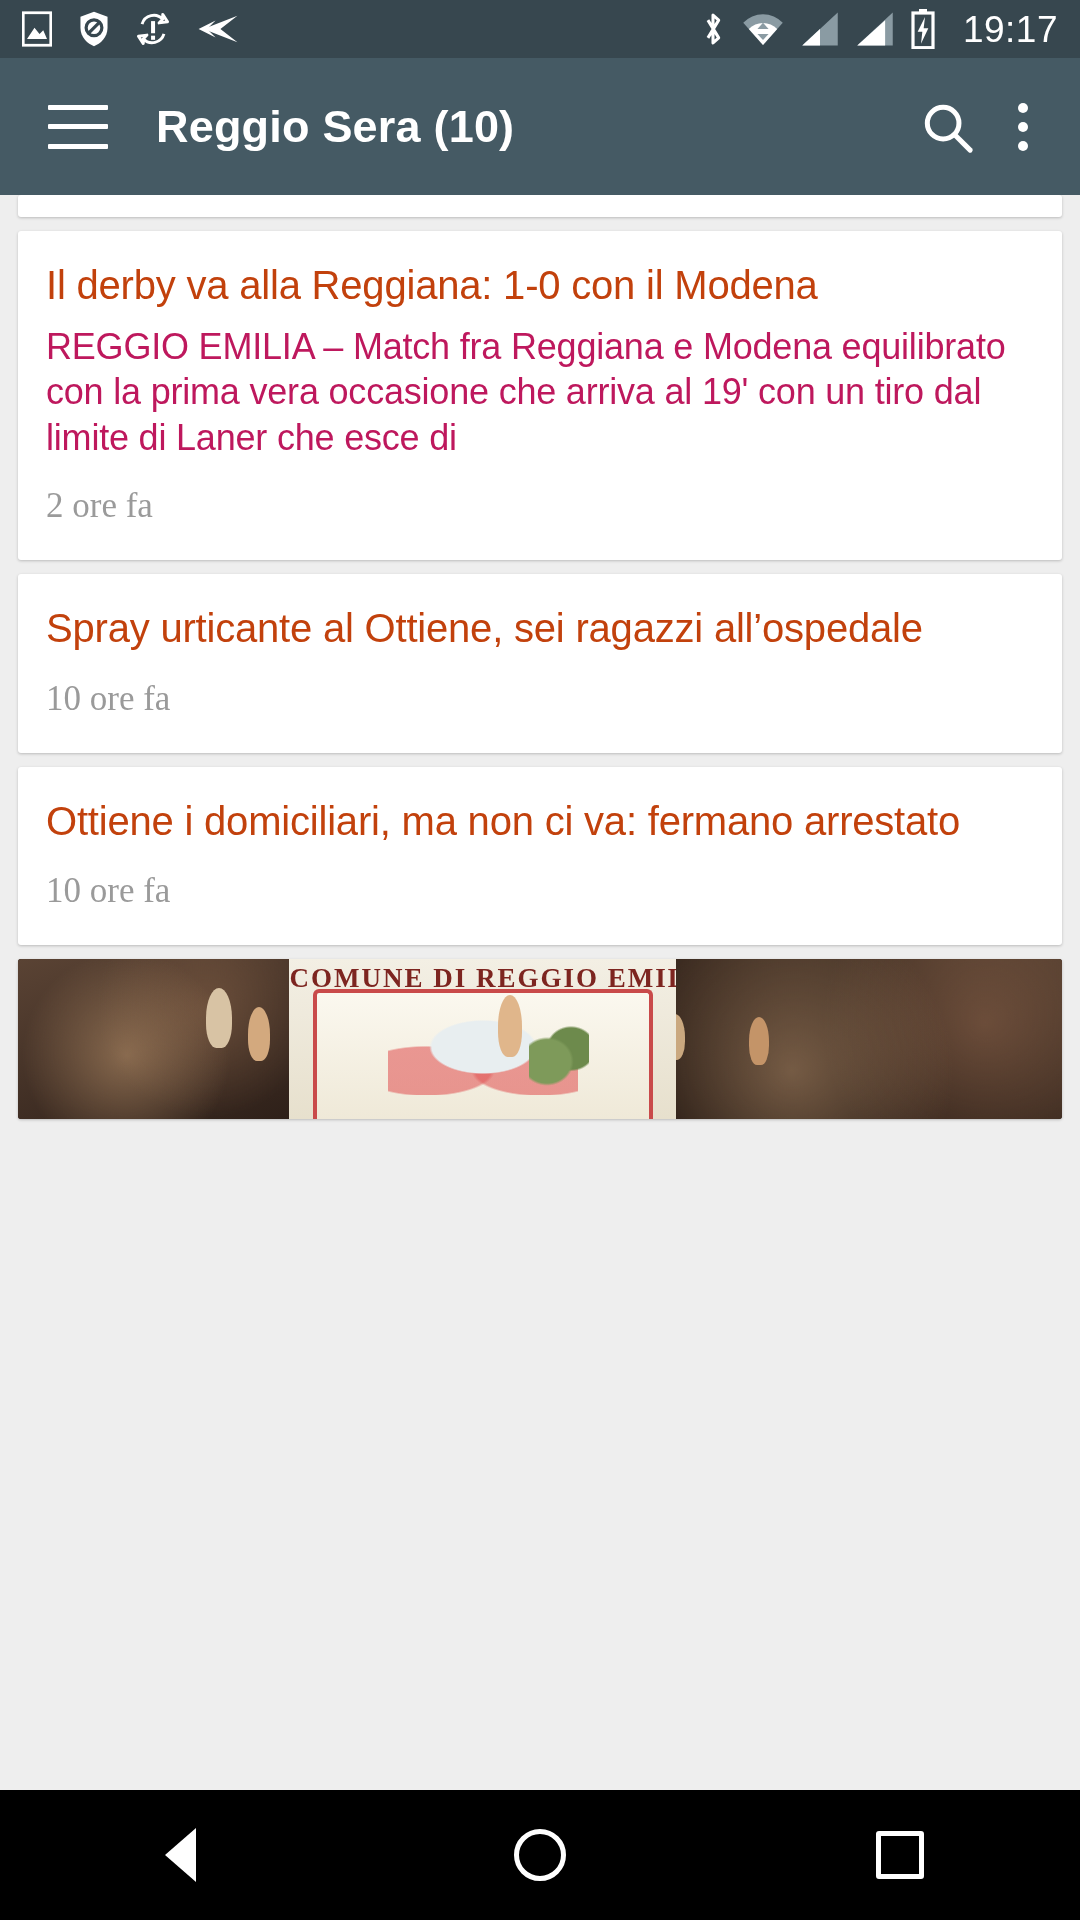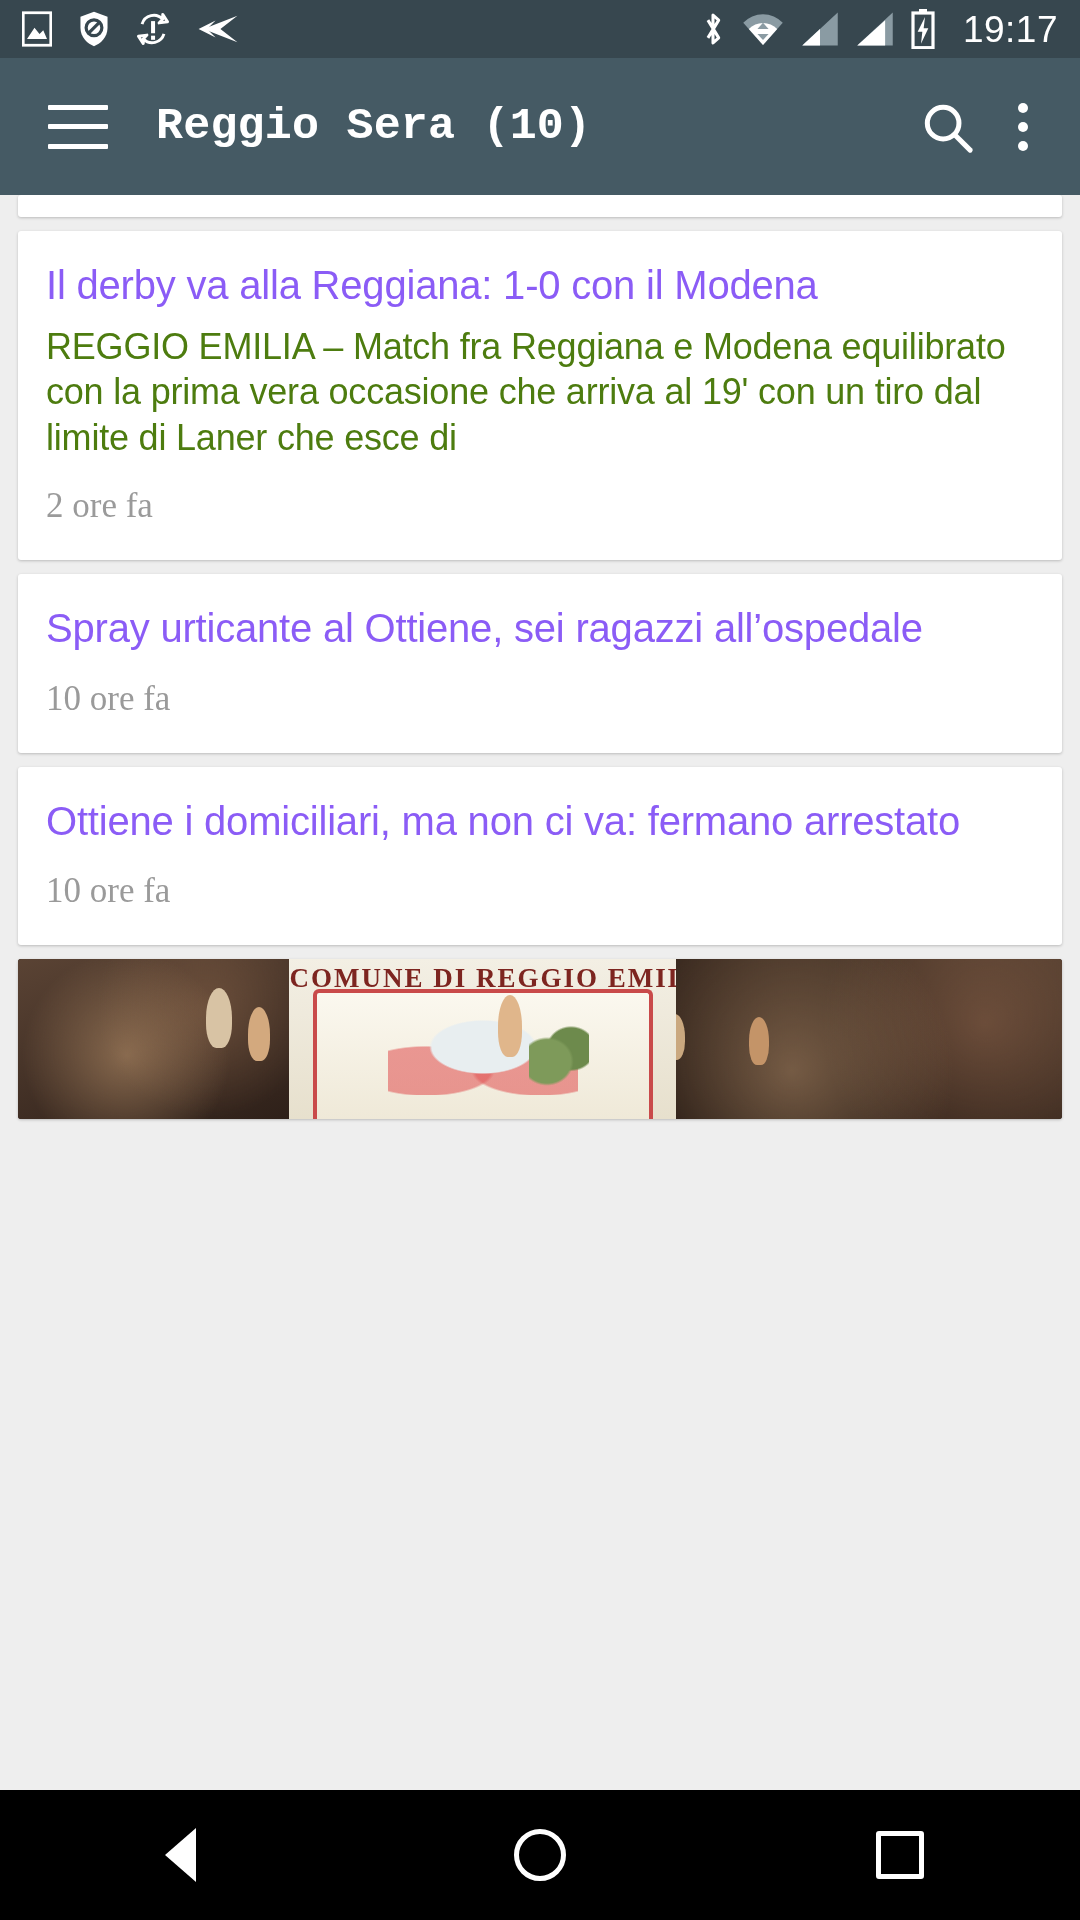--- a/index.html
+++ b/index.html
@@ -28,42 +28,42 @@
   
   .app-bar{
     position:absolute; top:58px; left:0; width:1080px; height:137px;
     background:#455a64; display:flex; align-items:center; padding:0 30px;
   }
   .hamburger{ width:60px; height:44px; display:flex; flex-direction:column;
               justify-content:space-between; margin-left:18px; }
   .hamburger span{ display:block; height:5px; background:#fff; border-radius:1px; }
   .app-title{
     color:#ffffff; font-size:45px; font-weight:700; margin-left:48px;
-    white-space:nowrap; letter-spacing:0.2px;font-family:Liberation Mono, monospace;
+    white-space:nowrap; letter-spacing:0.2px;
   }
   .app-actions{ margin-left:auto; display:flex; align-items:center; gap:44px; padding-right:22px; }
   .dots{ width:10px; display:flex; flex-direction:column; gap:9px; align-items:center; }
   .dots i{ width:10px; height:10px; background:#fff; border-radius:50%; display:block; }
 
   
   .list{
     position:absolute; top:195px; left:0; width:1080px; height:1255px;
     background:#eeeeee; overflow:hidden;
   }
   .card{
     background:#ffffff; margin:0 18px 14px 18px; border-radius:3px;
     box-shadow:0 1px 3px rgba(0,0,0,0.22); padding:0 28px;
   }
   .card-partial{ height:22px; margin-bottom:14px; padding:0; }
   .card-title{
-    color:#8b5cf6; font-size:40px; line-height:1.22; font-weight:400;
+    color:#c2410c; font-size:40px; line-height:1.22; font-weight:400;
     padding-top:30px; letter-spacing:-0.2px;
   }
   .card-summary{
-    color:#4d7c0f; font-size:36px; line-height:1.26; font-weight:400;
+    color:#be185d; font-size:36px; line-height:1.26; font-weight:400;
     padding-top:14px; letter-spacing:-0.2px;
   }
   .card-time{
     color:#9a9a9a; font-size:35px; padding-top:26px; padding-bottom:34px;font-family:Liberation Serif, serif;
   }
 
   
   .card-image{
     margin:0 18px 0 18px; border-radius:3px; overflow:hidden; height:160px;
     box-shadow:0 1px 3px rgba(0,0,0,0.22); position:relative; background:#2b1d18;

